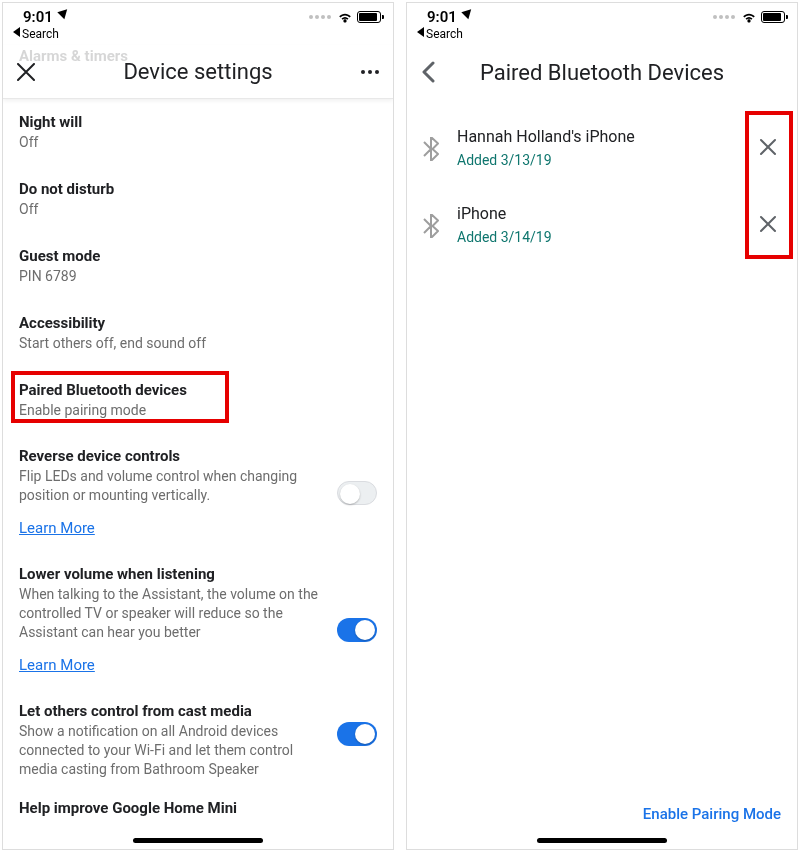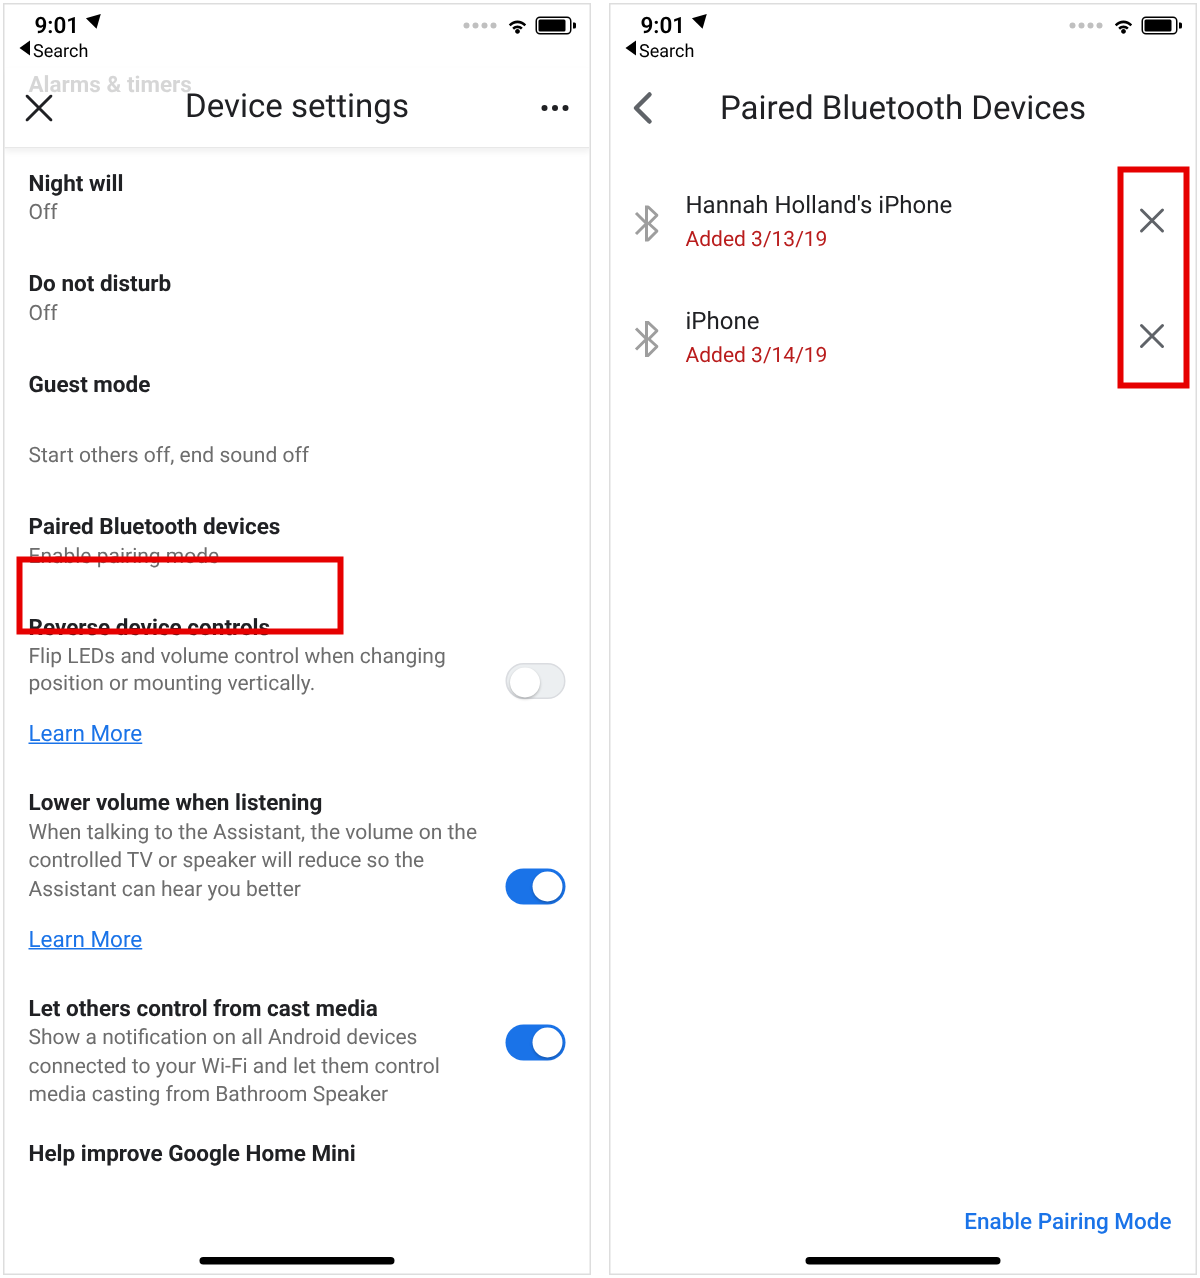--- a/index.html
+++ b/index.html
@@ -146,21 +146,21 @@
 
   
   .paired-list { padding: 8px 0; }
   .paired-item {
     display:flex; align-items:center; gap: 14px;
     padding: 20px 16px 16px 16px;
   }
   .bt-icon { width:20px; flex-shrink:0; color:#757575; margin-top:2px; }
   .paired-txt { flex:1; }
   .paired-name { font-size:16px; color:#202124; margin-bottom:6px; }
-  .paired-added { font-size:14px; color:#b91c1c; }
+  .paired-added { font-size:14px; color:#0f766e; }
   .paired-x { color:#5f6368; padding:4px; margin-top:-2px; }
   .hl2 {
     position:absolute; right:4px; top:108px;
     width: 48px; height: 148px;
   }
 
   .enable-pairing {
     position:absolute; bottom: 26px; right: 16px;
     color:#1a73e8; font-size:15px; font-weight:500;
   }
@@ -230,23 +230,25 @@
         <div class="row-sub">Off</div>
       </div>
 
       <div class="row">
         <div class="row-title">Do not disturb</div>
         <div class="row-sub">Off</div>
       </div>
 
       <div class="row">
         <div class="row-title">Guest mode</div>
-      </div>
-
-      <div class="row">
+        <div class="row-sub">PIN 6789</div>
+      </div>
+
+      <div class="row">
+        <div class="row-title">Accessibility</div>
         <div class="row-sub">Start others off, end sound off</div>
       </div>
 
       <div class="row">
         <div class="row-title">Paired Bluetooth devices</div>
         <div class="row-sub">Enable pairing mode</div>
       </div>
 
       <div class="row-flex" style="align-items:flex-end;">
         <div class="txt">

